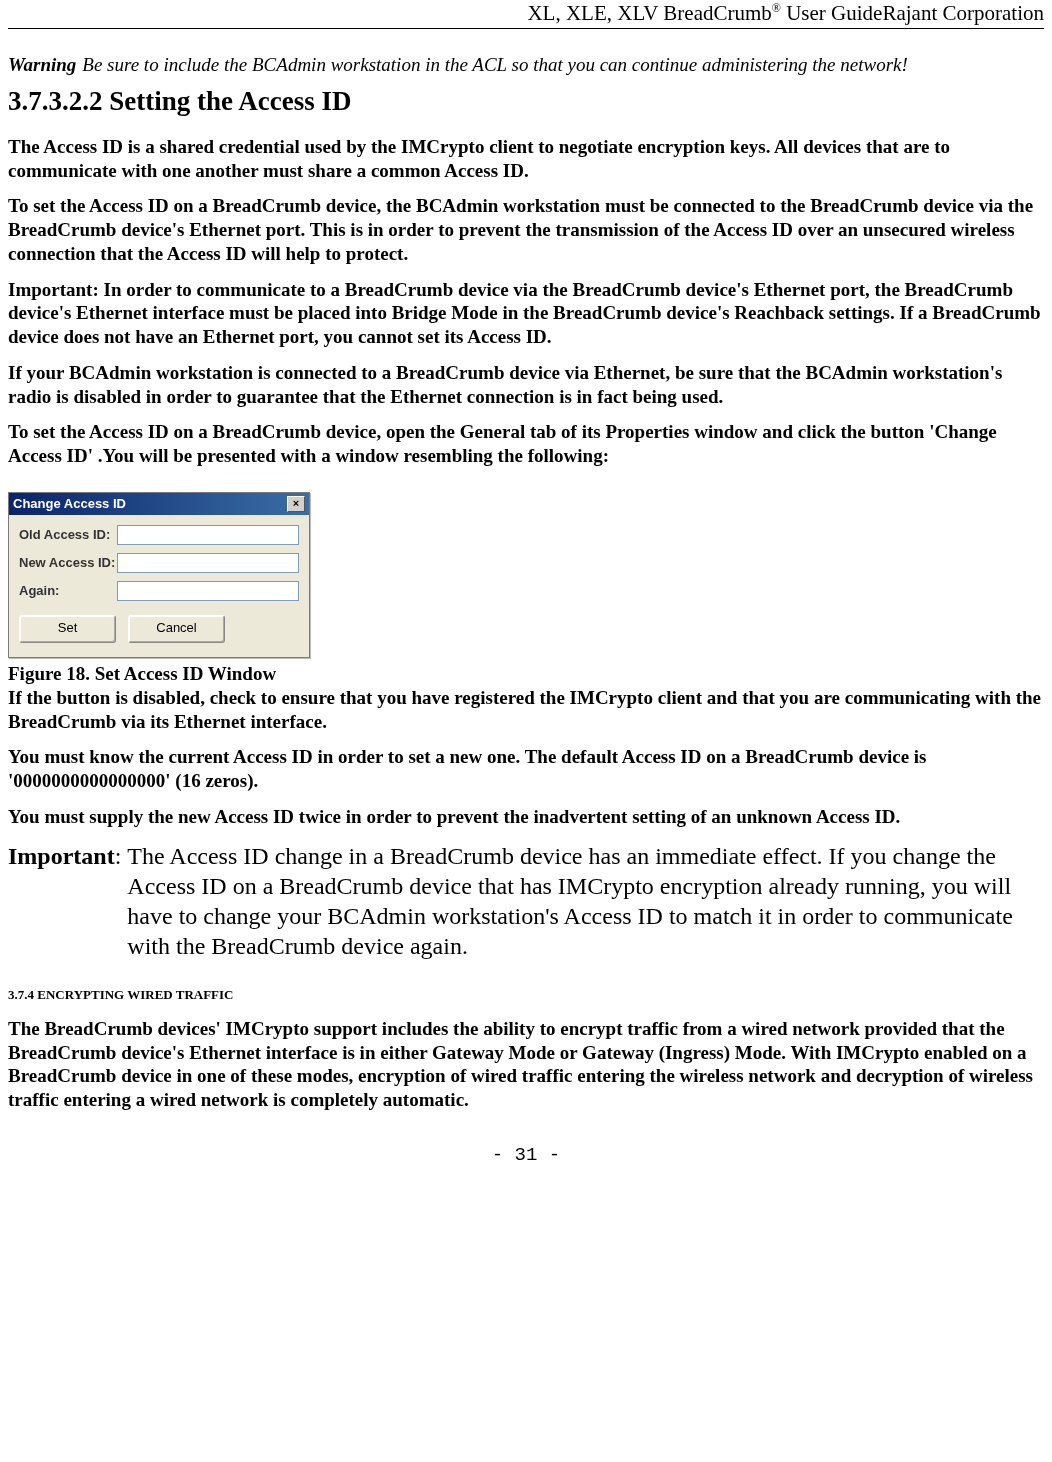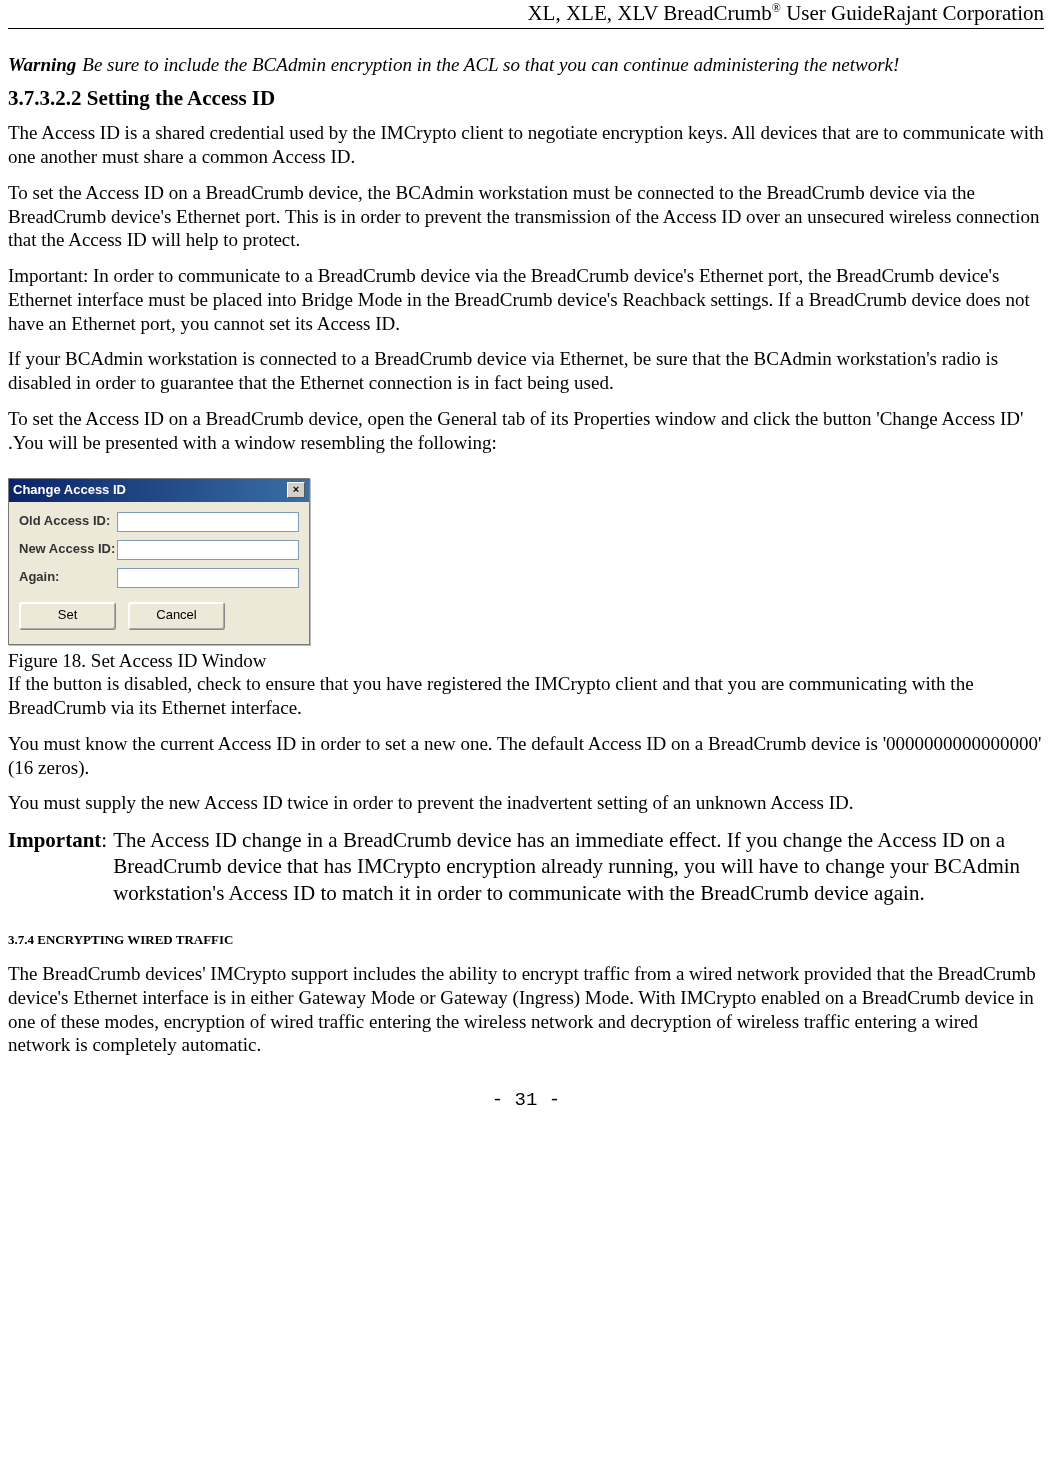--- a/index.html
+++ b/index.html
@@ -27,25 +27,25 @@
     margin-bottom: 8px;
     font-style: italic;
   }
   .warning-label {
     font-weight: bold;
     padding-right: 6px;
     white-space: nowrap;
   }
   .warning-text { }
   h3.sect {
-    font-size: 21px;
-    font-weight: bold;
-    margin: 6px 0 10px 0;
-  }
-  p { margin: 0 0 12px 0; }
+    font-size: 27px;
+    font-weight: bold;
+    margin: 6px 0 16px 0;
+  }
+  p { margin: 0 0 12px 0; font-weight: bold; }
   .dialog {
     width: 300px;
     border: 1px solid #7a7a7a;
     background: #d946ef;
     font-family: Tahoma, Arial, sans-serif;
     font-size: 13px;
     margin-top: 24px;
     box-shadow: 1px 1px 0 #bbb;
   }
   .titlebar {
@@ -108,28 +108,28 @@
     border-left-color: #fff;
     background: #ece9d8;
     font-family: Tahoma, Arial, sans-serif;
     font-size: 13px;
     text-align: center;
     line-height: 24px;
     border-radius: 3px;
     box-shadow: inset -1px -1px 0 #aaa, inset 1px 1px 0 #fff;
   }
   .fig-caption {
-    font-weight: normal;
+    font-weight: bold;
     font-size: 19px;
     margin-top: 4px;
     margin-bottom: 0;
   }
   .important-row {
     display: flex;
-    font-size: 21px;
+    font-size: 24px;
     margin-bottom: 26px;
   }
   .important-label {
     font-weight: bold;
     white-space: nowrap;
   }
   .important-text {
     padding-left: 6px;
   }
   h3.caps {
@@ -148,21 +148,21 @@
 <body>
 
 <div class="header-row">
   <span><span>XL, XLE, XLV BreadCrumb</span><sup>®</sup><span> User Guide</span></span>
   <span>Rajant Corporation</span>
 </div>
 <div class="hr"></div>
 
 <div class="warning-row">
   <div class="warning-label">Warning</div>
-  <div class="warning-text">Be sure to include the BCAdmin encryption in the ACL so that you can continue administering the network!</div>
+  <div class="warning-text">Be sure to include the BCAdmin workstation in the ACL so that you can continue administering the network!</div>
 </div>
 
 <h3 class="sect">3.7.3.2.2 Setting the Access ID</h3>
 
 <p>The Access ID is a shared credential used by the IMCrypto client to negotiate encryption keys. All devices that are to communicate with one another must share a common Access ID.</p>
 <p>To set the Access ID on a BreadCrumb device, the BCAdmin workstation must be connected to the BreadCrumb device via the BreadCrumb device's Ethernet port. This is in order to prevent the transmission of the Access ID over an unsecured wireless connection that the Access ID will help to protect.</p>
 <p>Important: In order to communicate to a BreadCrumb device via the BreadCrumb device's Ethernet port, the BreadCrumb device's Ethernet interface must be placed into Bridge Mode in the BreadCrumb device's Reachback settings. If a BreadCrumb device does not have an Ethernet port, you cannot set its Access ID.</p>
 <p>If your BCAdmin workstation is connected to a BreadCrumb device via Ethernet, be sure that the BCAdmin workstation's radio is disabled in order to guarantee that the Ethernet connection is in fact being used.</p>
 <p>To set the Access ID on a BreadCrumb device, open the General tab of its Properties window and click the button 'Change Access ID' .You will be presented with a window resembling the following:</p>
 

